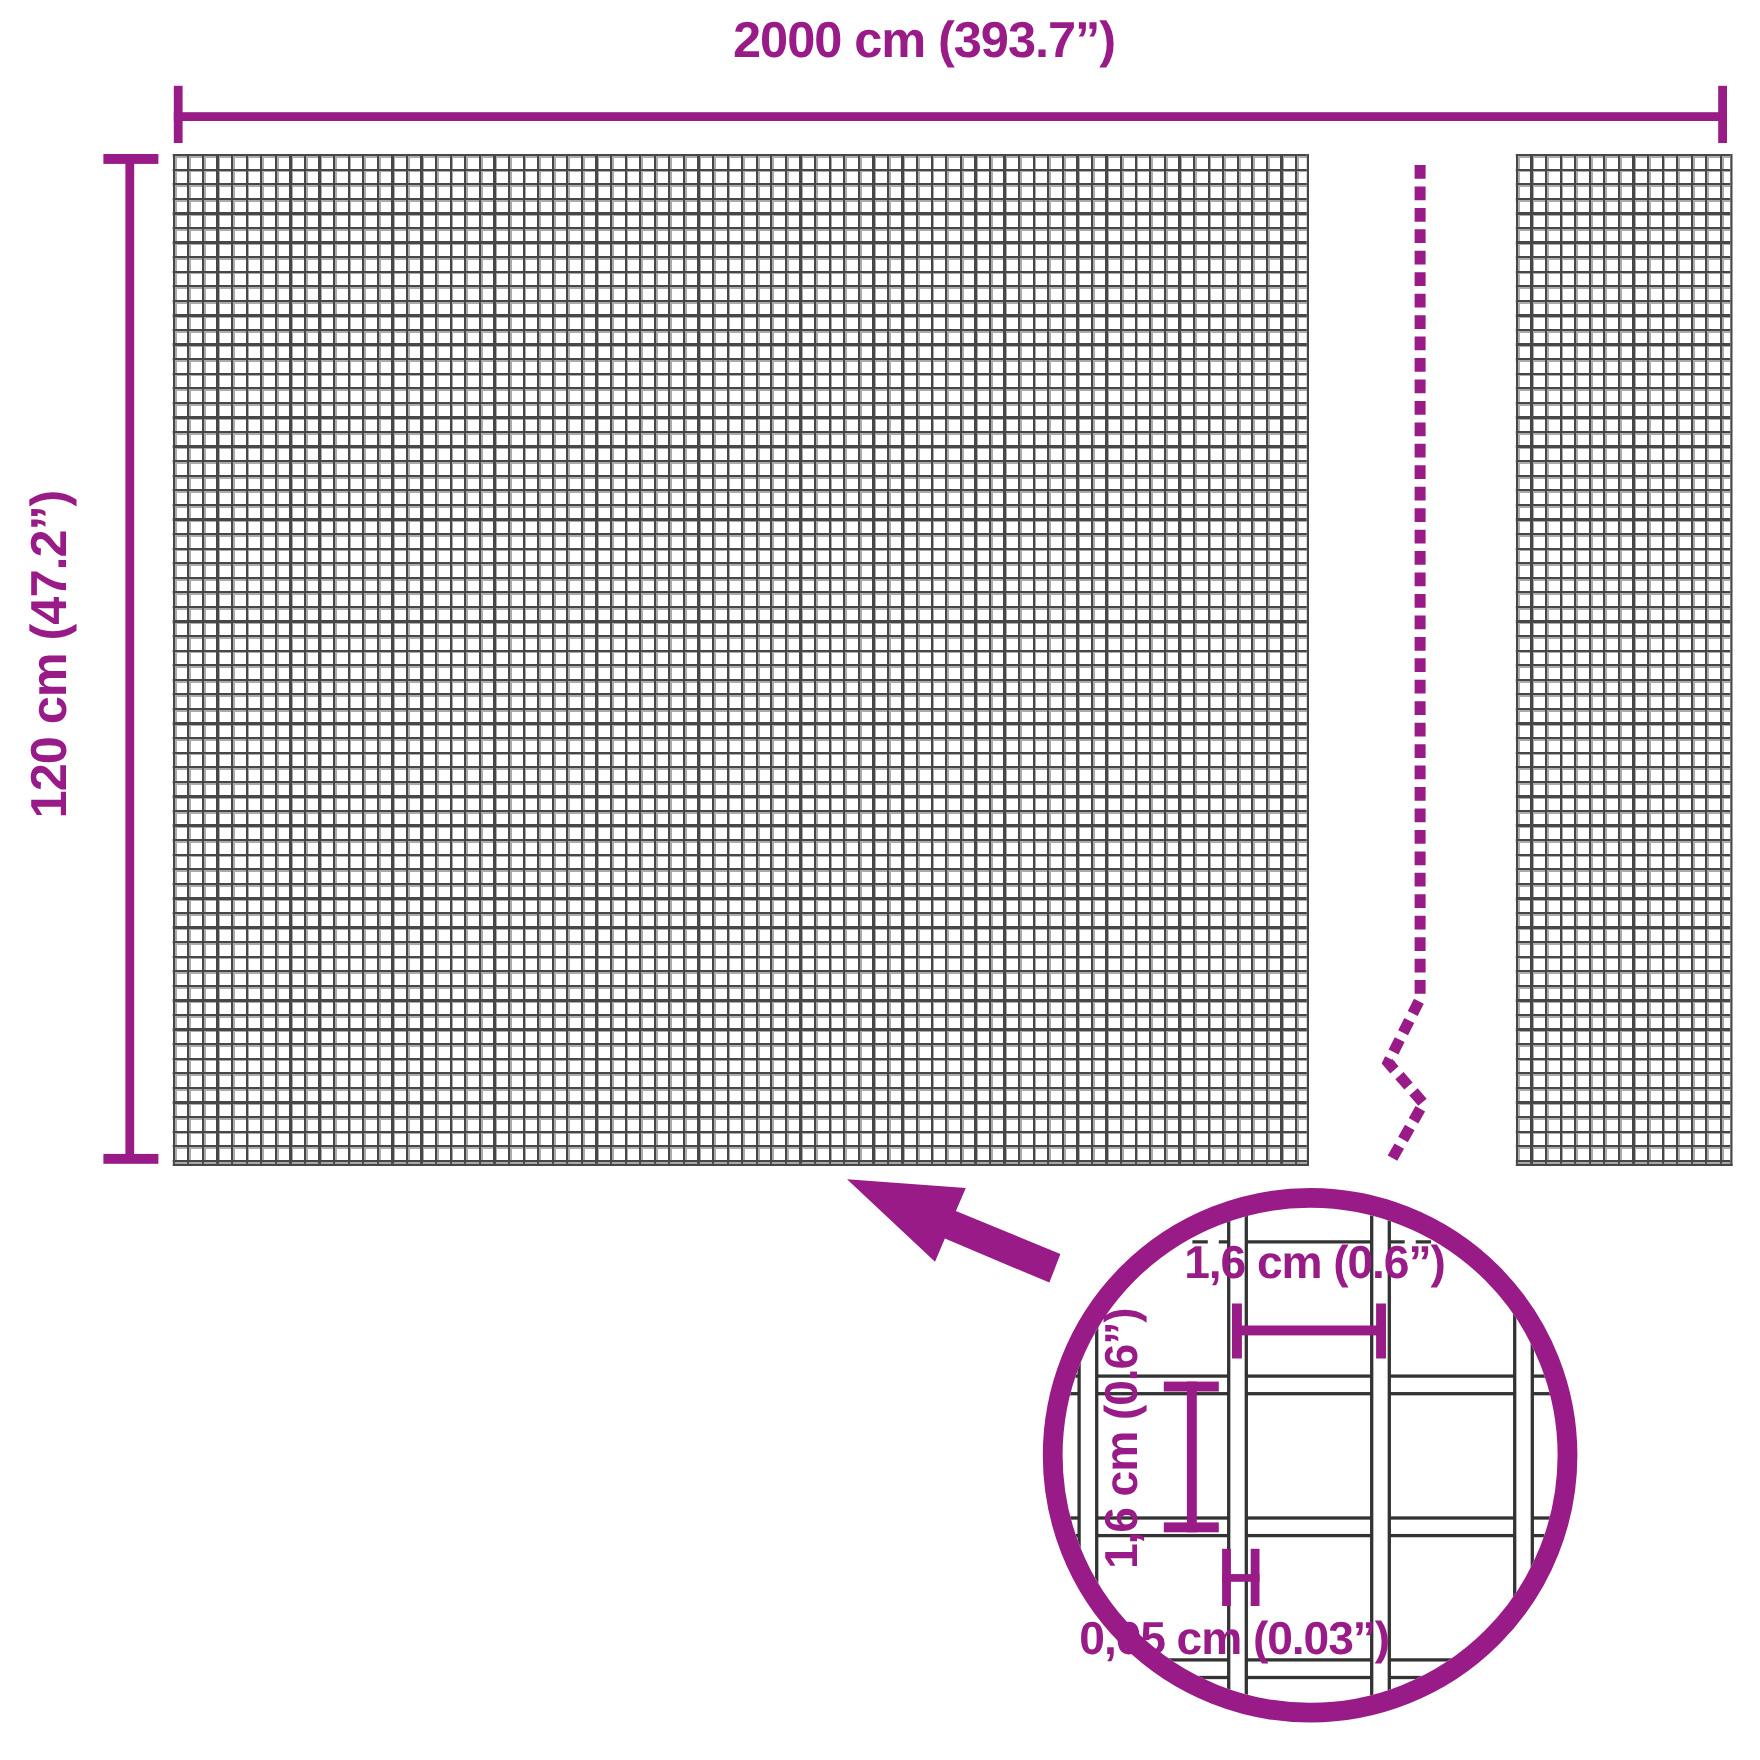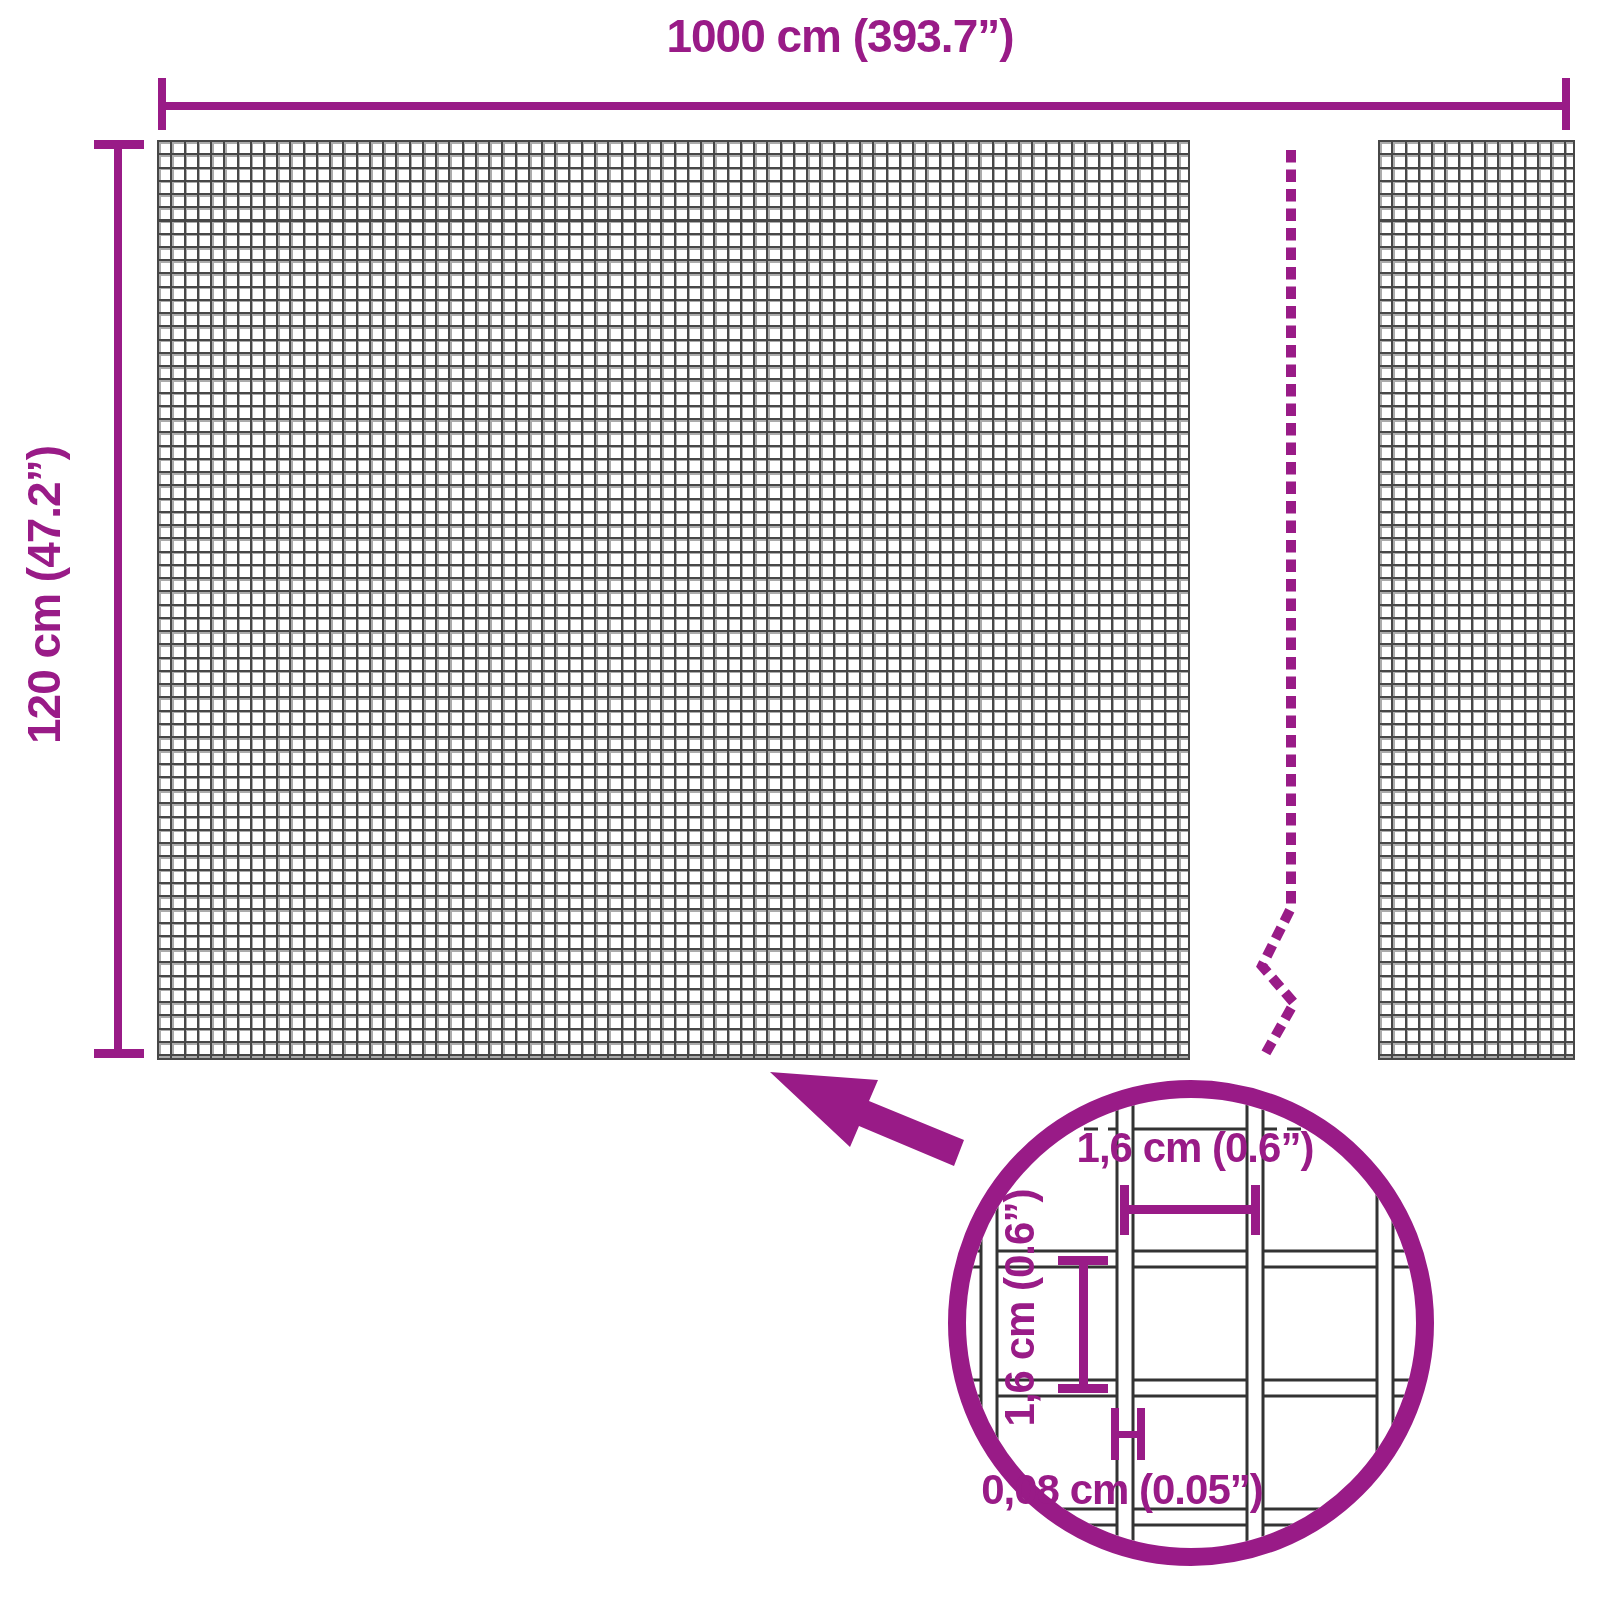--- a/index.html
+++ b/index.html
@@ -29,21 +29,21 @@
   svg { position:absolute; left:0; top:0; }
 </style>
 </head>
 <body>
 
 <div id="stage">
 
   <div class="purple" style="left:158px; top:102px; width:1412px; height:8px;"></div>
   <div class="purple" style="left:158px; top:78px; width:8px; height:52px;"></div>
   <div class="purple" style="left:1562px; top:78px; width:8px; height:52px;"></div>
-  <div class="dim-label outer-label" style="left:140px; top:8px; width:1400px; height:56px; line-height:56px;">1000 cm (393.7”)</div>
+  <div class="dim-label outer-label" style="left:140px; top:8px; width:1400px; height:56px; line-height:56px;">2000 cm (393.7”)</div>
 
   <div class="purple" style="left:114px; top:141px; width:8px; height:916px;"></div>
   <div class="purple" style="left:94px; top:140px; width:50px; height:9px;"></div>
   <div class="purple" style="left:94px; top:1049px; width:50px; height:9px;"></div>
   <div class="dim-label outer-label rot" style="left:-156px; top:565px; width:400px; height:60px; line-height:60px;">120 cm (47.2”)</div>
 
   <div class="mesh" style="left:157px; top:140px; width:1031px; height:918px;"></div>
   <div class="mesh" style="left:1378px; top:140px; width:195px; height:918px;"></div>
 
   <svg width="1600" height="1600" viewBox="0 0 1600 1600">
@@ -90,15 +90,15 @@
         <rect x="1137" y="1408" width="8" height="52"></rect>
         <rect x="1111" y="1431" width="34" height="7"></rect>
       </g>
 
       <circle cx="1191" cy="1323" r="234" fill="none" style="stroke:var(--accent)" stroke-width="18"></circle>
     </g>
   </svg>
 
   <div class="dim-label inner-label" style="left:995px; top:1123px; width:400px; height:50px; line-height:50px;">1,6 cm (0.6”)</div>
   <div class="dim-label inner-label rot" style="left:850px; top:1283px; width:340px; height:50px; line-height:50px;">1,6 cm (0.6”)</div>
-  <div class="dim-label inner-label" style="left:922px; top:1465px; width:400px; height:50px; line-height:50px;">0,08 cm (0.05”)</div>
+  <div class="dim-label inner-label" style="left:922px; top:1465px; width:400px; height:50px; line-height:50px;">0,05 cm (0.03”)</div>
 
 </div>
 
 </body></html>

